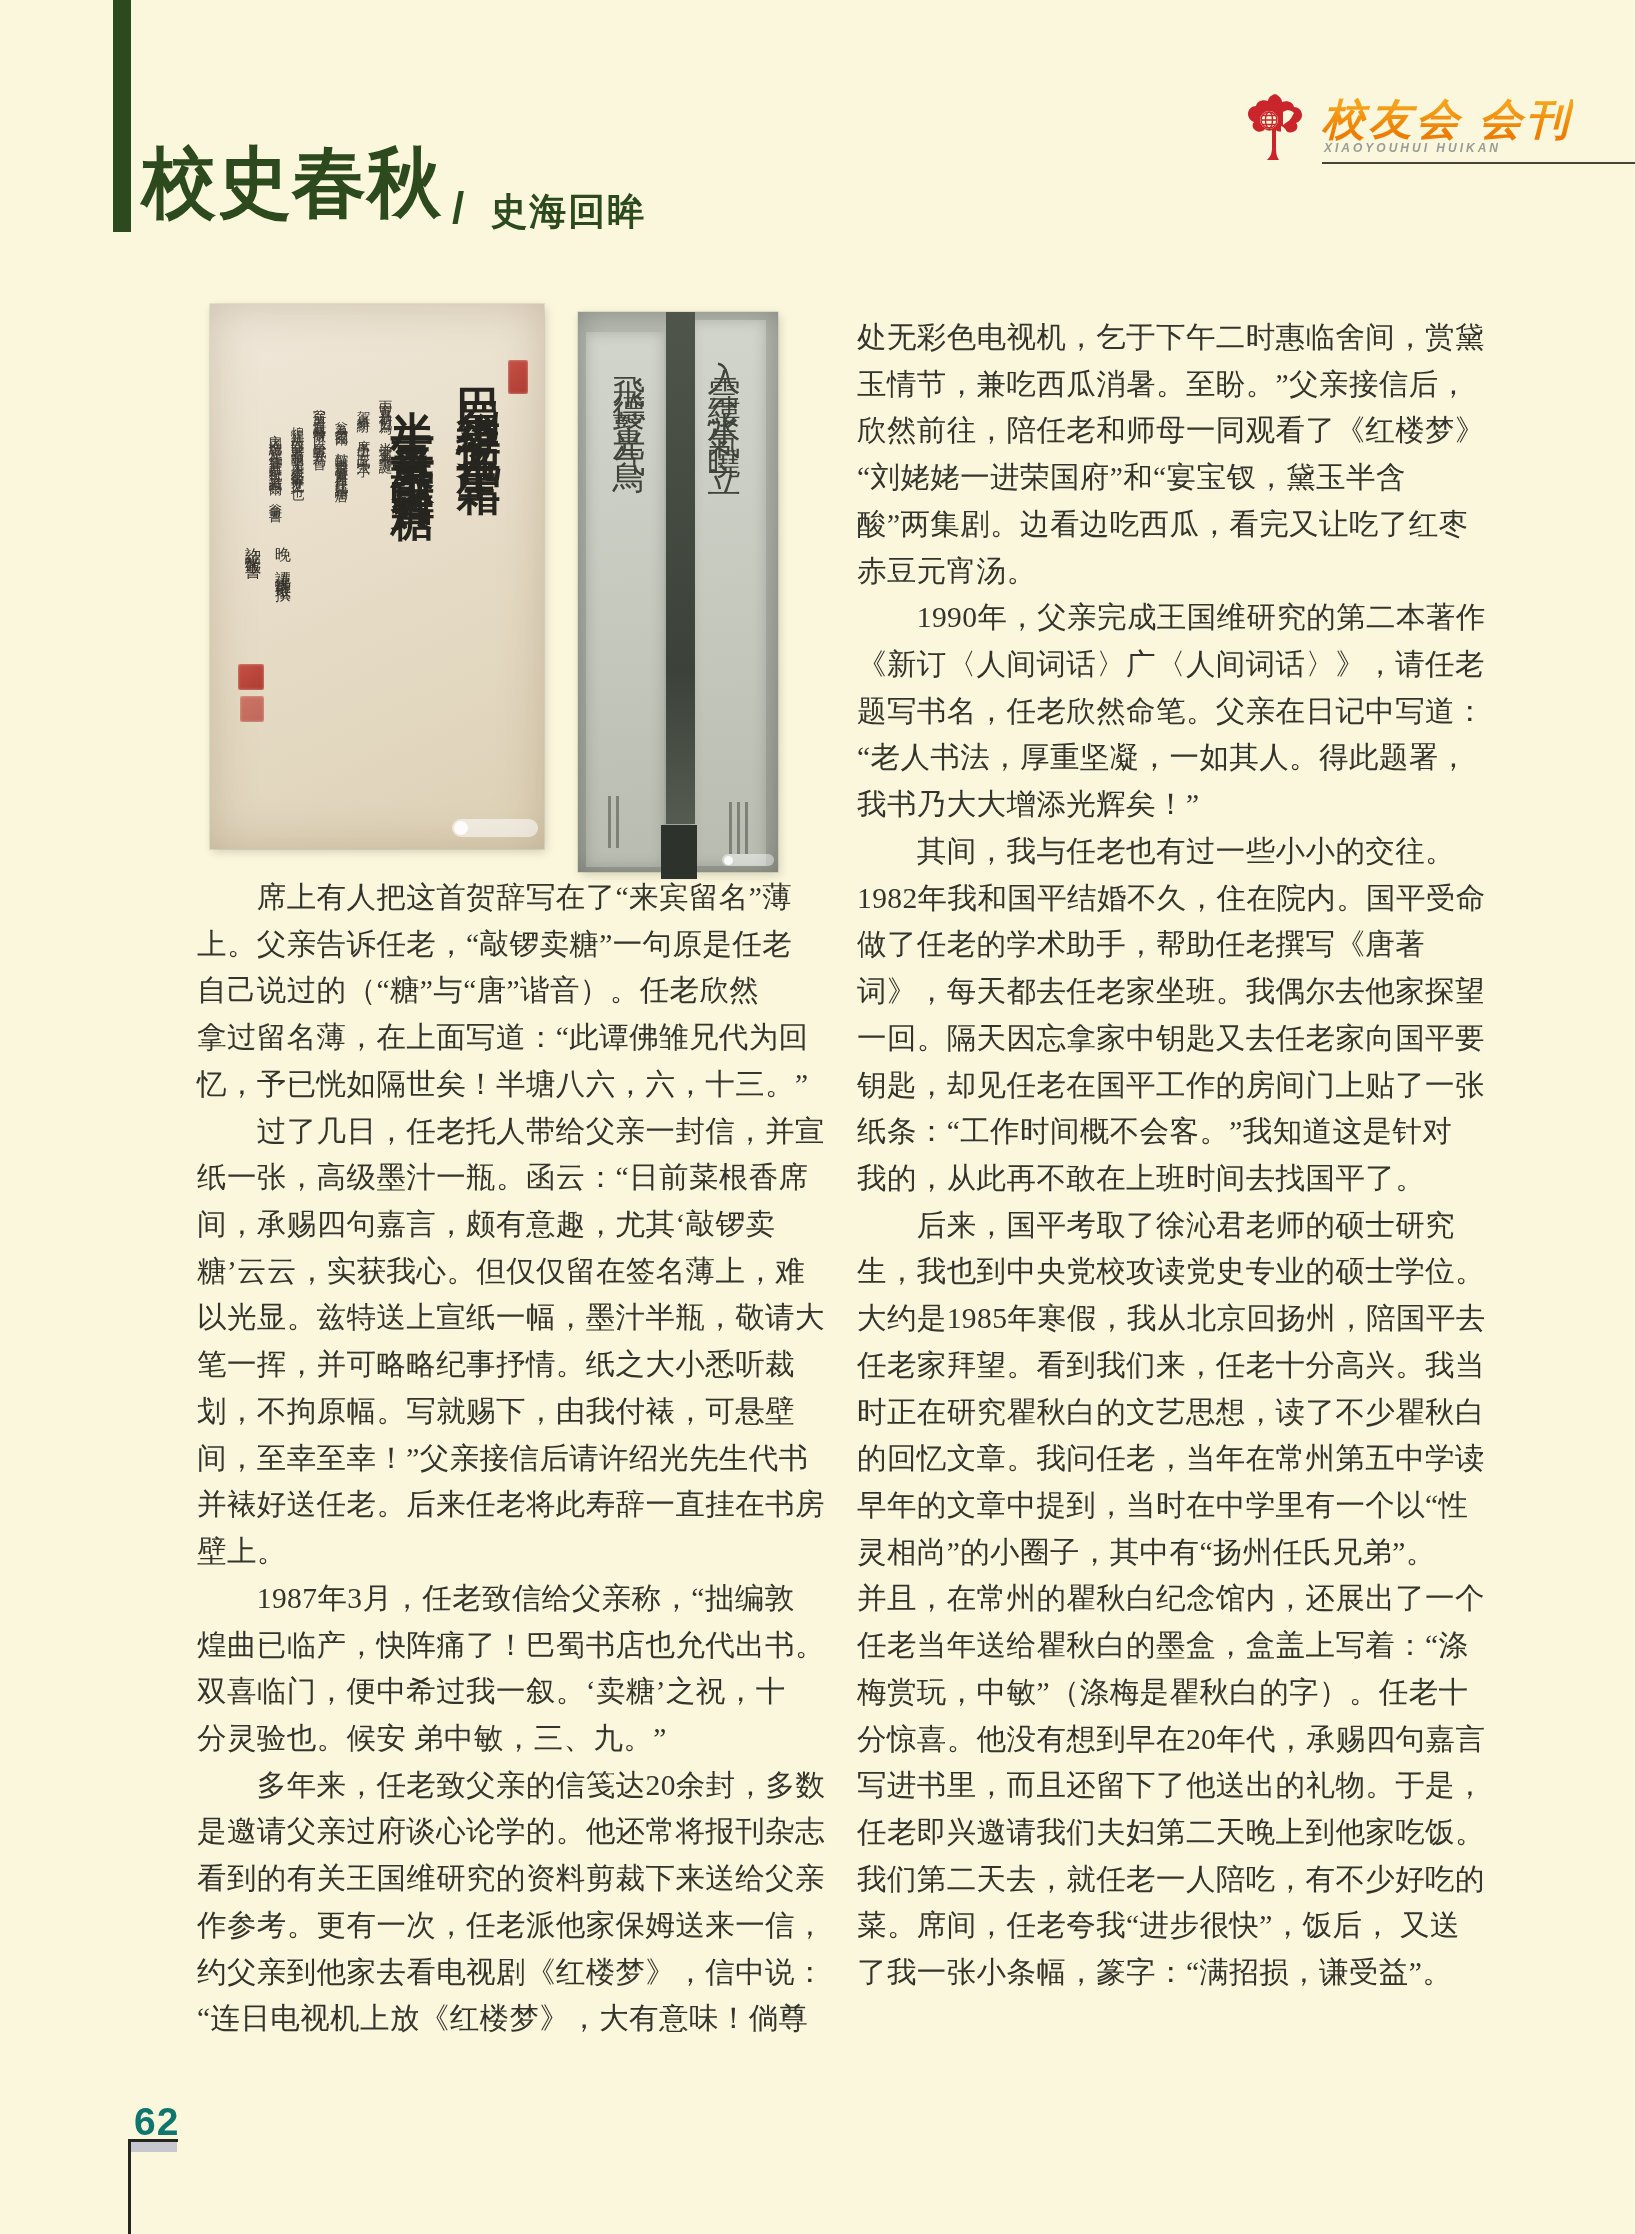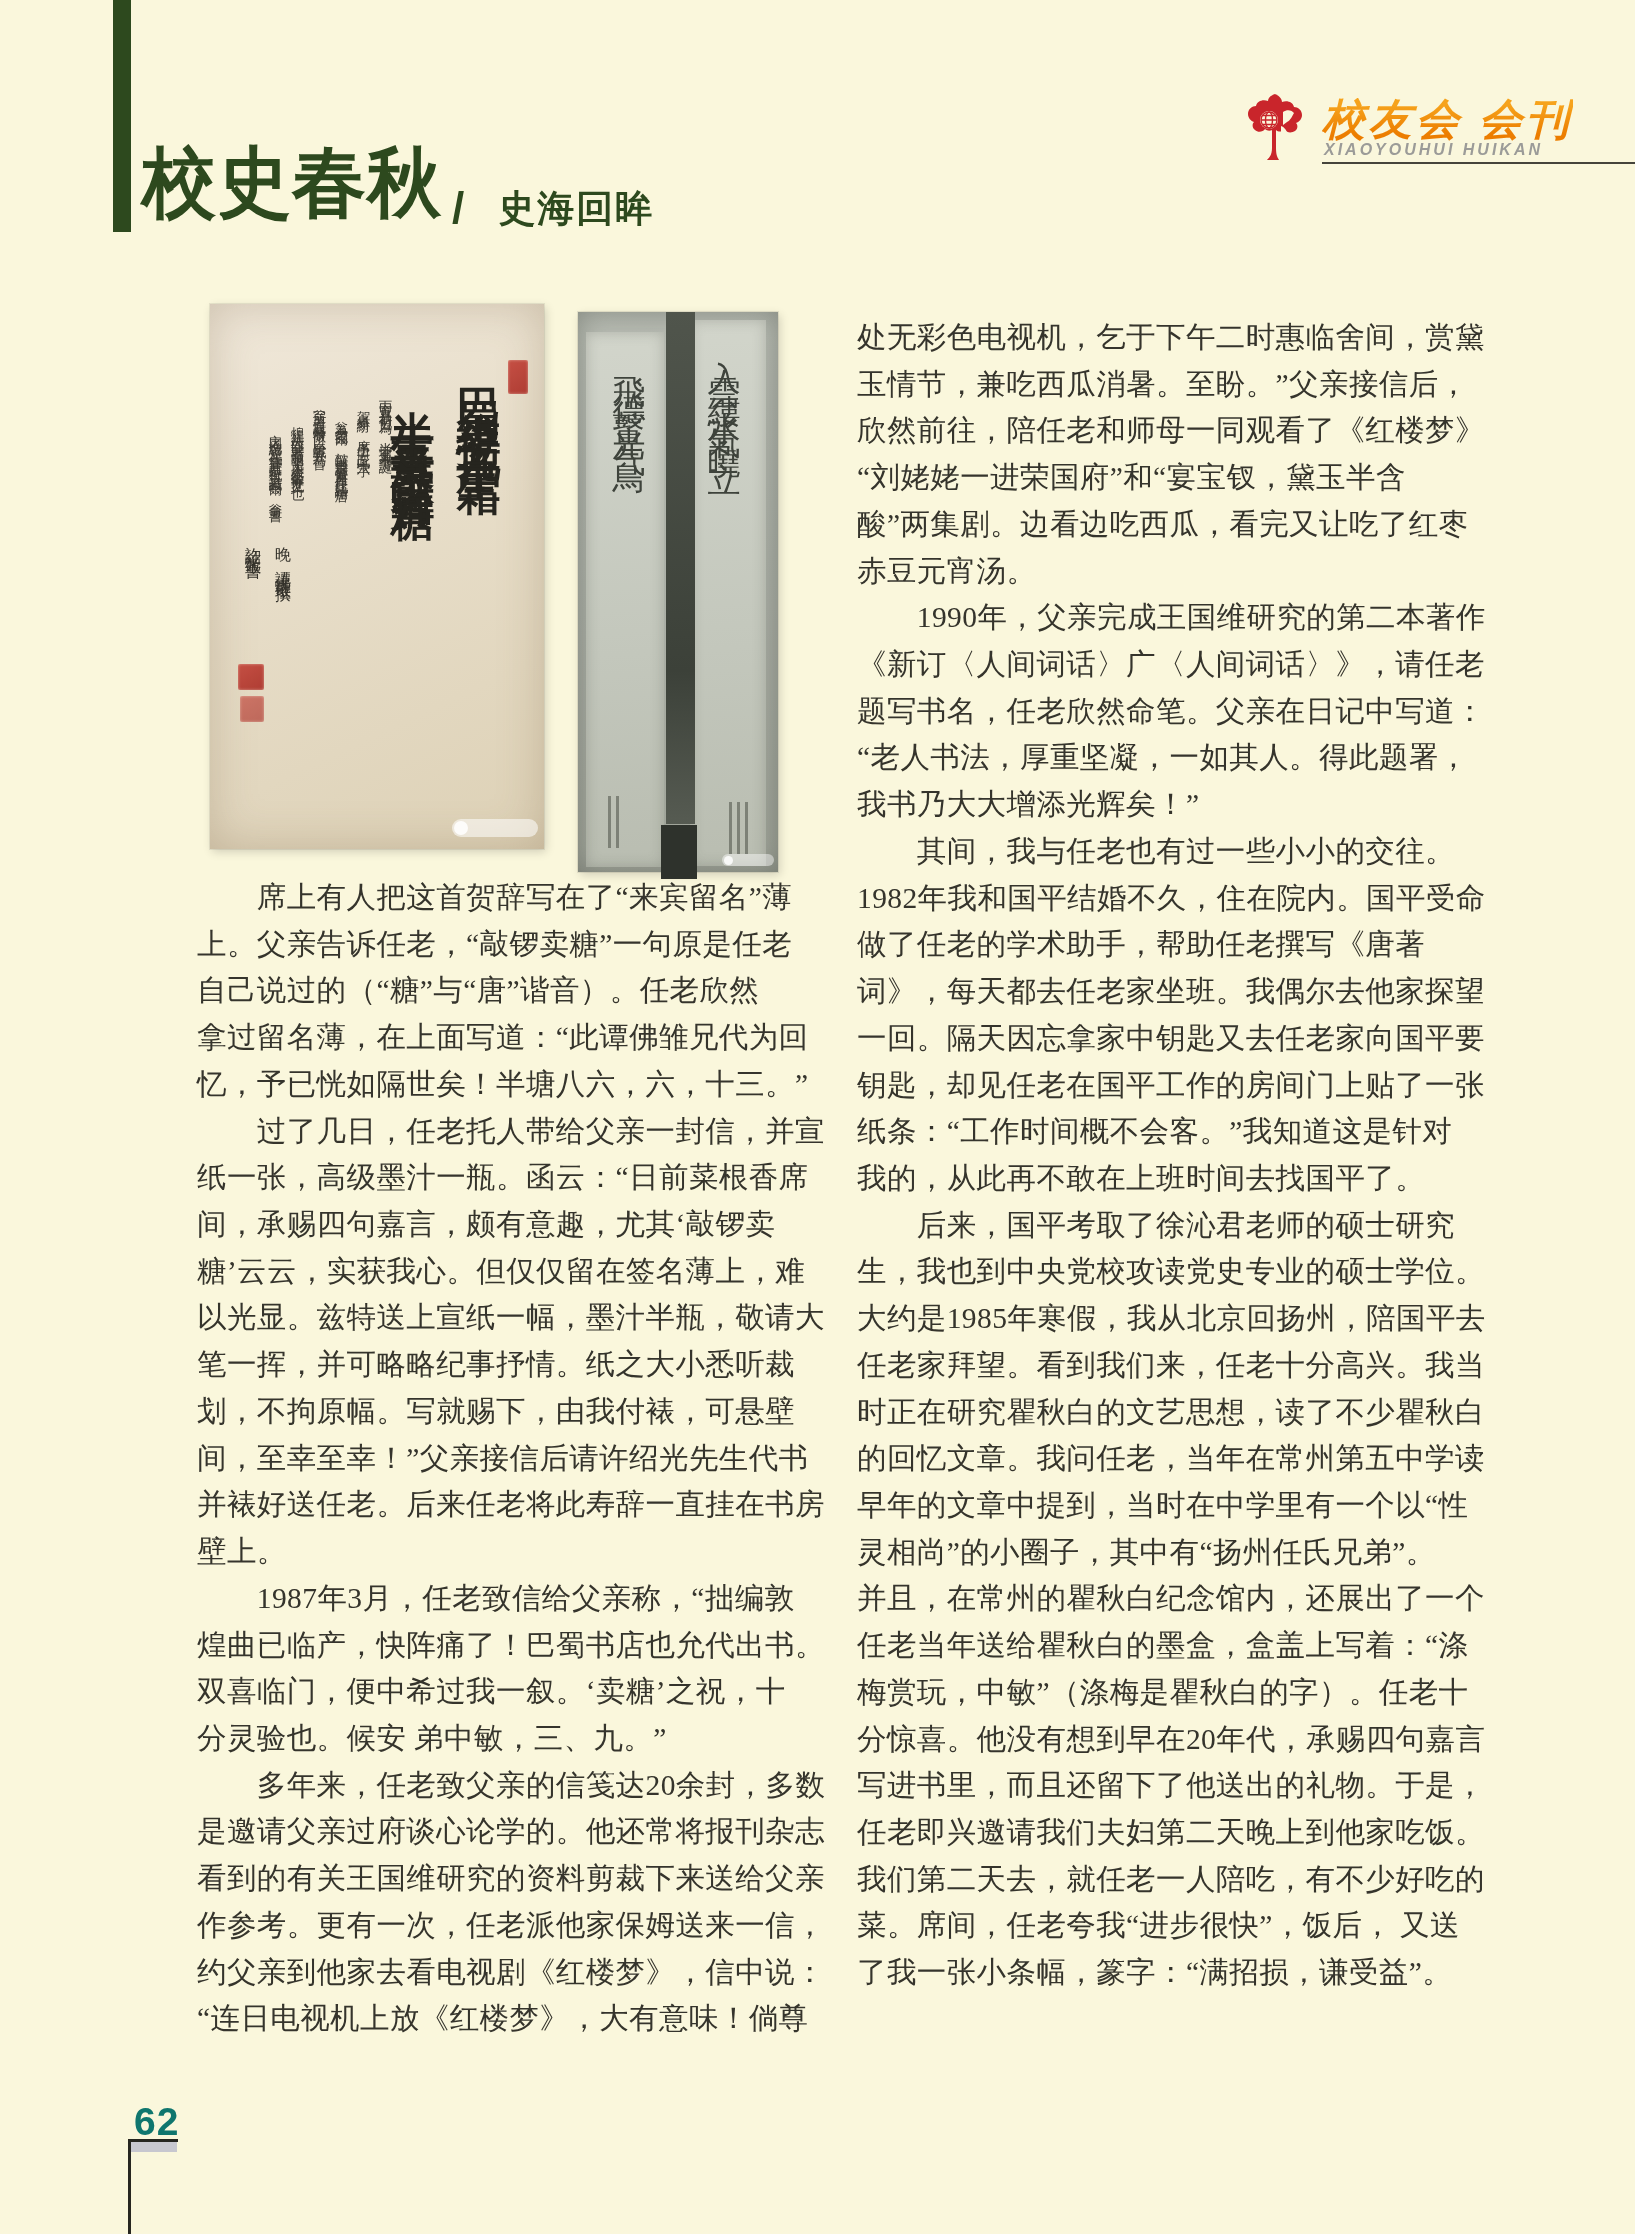--- a/index.html
+++ b/index.html
@@ -7,29 +7,29 @@
   .page{position:relative;width:1635px;height:2234px;background:#faf7dc;overflow:hidden;margin:0 auto;}
   .abs{position:absolute;}
 
   
   .green-bar{left:113px;top:0;width:18px;height:232px;background:#2d491e;}
   .section-title{left:142px;top:146px;font-family:"Liberation Sans","DejaVu Sans",sans-serif;
     font-size:74px;font-weight:900;color:#2d491e;letter-spacing:1px;line-height:1;
     transform:scaleY(1.04);}
   .section-sub-wrap{left:452px;top:186px;display:flex;align-items:flex-end;color:#2d491e;}
   .section-slash{font-family:"Liberation Sans",sans-serif;font-size:44px;font-weight:700;line-height:1;}
-  .section-sub{font-family:Liberation Mono, monospace;font-size:37px;font-weight:900;margin-left:34px;line-height:1;letter-spacing:2px;}
+  .section-sub{font-family:Liberation Sans, sans-serif;font-size:37px;font-weight:900;margin-left:26px;line-height:1;letter-spacing:2px;}
 
   
   .logo-icon{left:1245px;top:92px;width:66px;height:72px;}
   .logo-cn{left:1322px;top:98px;font-family:"Liberation Sans",sans-serif;font-size:43px;font-weight:900;
     letter-spacing:4px;line-height:1;color:#f08c12;
     background:linear-gradient(180deg,#f6a31c 15%,#ec7d00 85%);
     -webkit-background-clip:text;background-clip:text;font-style:italic;-webkit-text-fill-color:transparent;}
-  .logo-en{left:1324px;top:141px;font-family:"Liberation Sans",sans-serif;font-size:16px;font-weight:700;
+  .logo-en{left:1324px;top:141px;font-family:"Liberation Sans",sans-serif;font-size:12px;font-weight:700;
     font-style:italic;color:#9b9b98;letter-spacing:3px;}
   .masthead-rule{left:1322px;top:162px;width:313px;height:2px;background:#45443b;}
 
   
   .col{width:628px;}
   .col-left{left:197px;top:874px;}
   .col-right{left:857px;top:302px;margin-top:12px;}
   .line{height:46.72px;line-height:46.72px;font-size:29.5px;color:#35342c;
     letter-spacing:0.4px;white-space:pre;}
 

